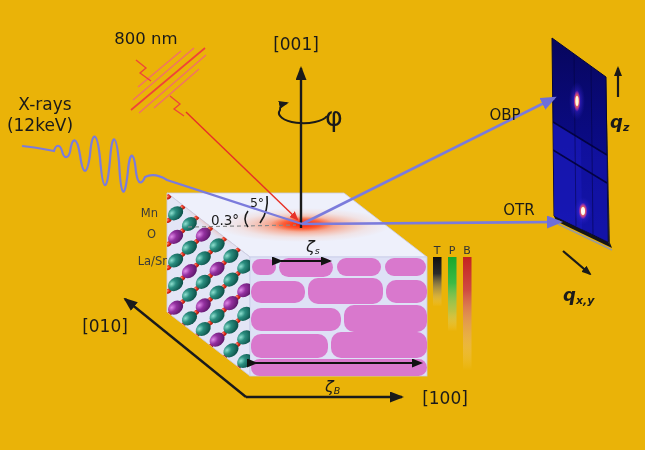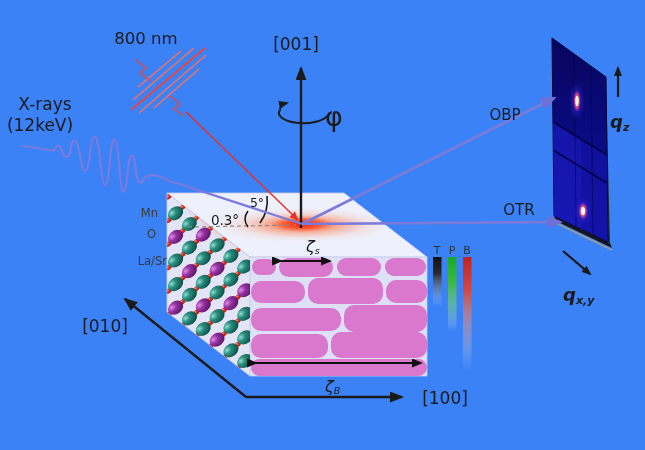--- a/index.html
+++ b/index.html
@@ -1,16 +1,16 @@
 <!DOCTYPE html>
 <html><head>
 <meta charset="utf-8">
 <style>
   html,body{margin:0;padding:0;background:#ffffff;}
-  .stage{position:relative;width:645px;height:450px;background:#3b82f6;overflow:hidden;}
+  .stage{position:relative;width:645px;height:450px;background:#eab308;overflow:hidden;}
   .stage svg{position:absolute;left:0;top:0;}
   text{font-family:"DejaVu Sans","Liberation Sans",sans-serif;fill:#1a1a1a;}
   .lbl17{font-size:17px;}
   .lbl15{font-size:15px;}
   .lbl12{font-size:12.5px;}
   .lbl11{font-size:11px;fill:#333;}
   .atomlbl{font-size:11.5px;fill:#3a3a3a;}
   .qlbl{font-size:18px;font-style:italic;font-weight:bold;}
   .sub{font-size:11px;font-style:italic;font-weight:bold;}
   .zeta{font-size:16px;font-style:italic;}

